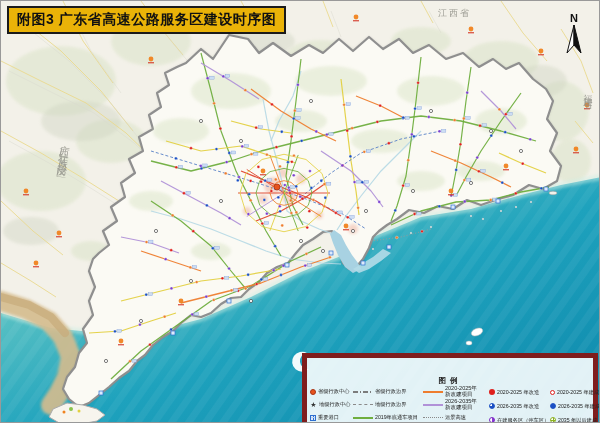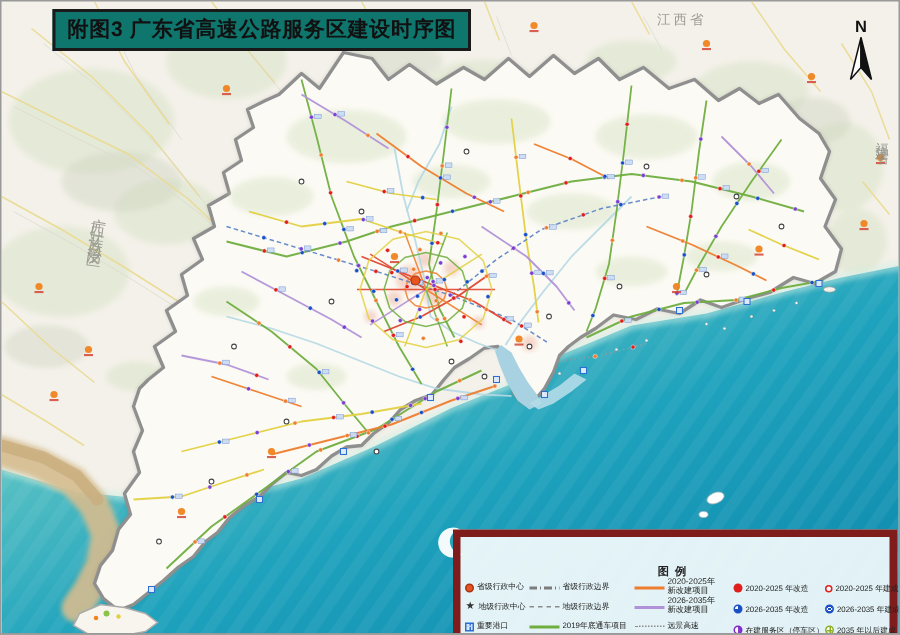--- a/index.html
+++ b/index.html
@@ -1,22 +1,22 @@
 <!DOCTYPE html>
 <html><head>
 <meta charset="utf-8">
 <style>
   html,body{margin:0;padding:0;background:#666;}
   *{box-sizing:border-box;font-family:"Liberation Sans","DejaVu Sans",sans-serif;}
   #stage{position:relative;width:600px;height:423px;overflow:hidden;background:#f3f1e9;border:1px solid #999;}
   #map{position:absolute;left:0;top:0;}
 
   
-  .title-box{position:absolute;left:6px;top:5px;background:#0f766e;border:2px solid #1a1a1a;
-    padding:3px 8px;font-size:14px;font-weight:bold;color:#111;letter-spacing:.5px;z-index:30;margin-left:28px;}
+  .title-box{position:absolute;left:6px;top:5px;background:#eab308;border:2px solid #1a1a1a;
+    padding:3px 8px;font-size:14px;font-weight:bold;color:#111;letter-spacing:.5px;z-index:30;}
 
   
   .compass{position:absolute;left:560px;top:12px;width:26px;text-align:center;z-index:25;}
   .compass .n{font-size:11px;font-weight:bold;color:#111;line-height:10px;}
 
   
   .nbr{position:absolute;color:#8e8e86;opacity:.85;z-index:6;letter-spacing:2px;}
   .nbr.v{writing-mode:vertical-rl;text-orientation:upright;}
   #nbr-guangxi{left:56px;top:136px;font-size:10px;transform:rotate(8deg);letter-spacing:4px;}
   #nbr-hunan{left:178px;top:8px;font-size:9px;}

